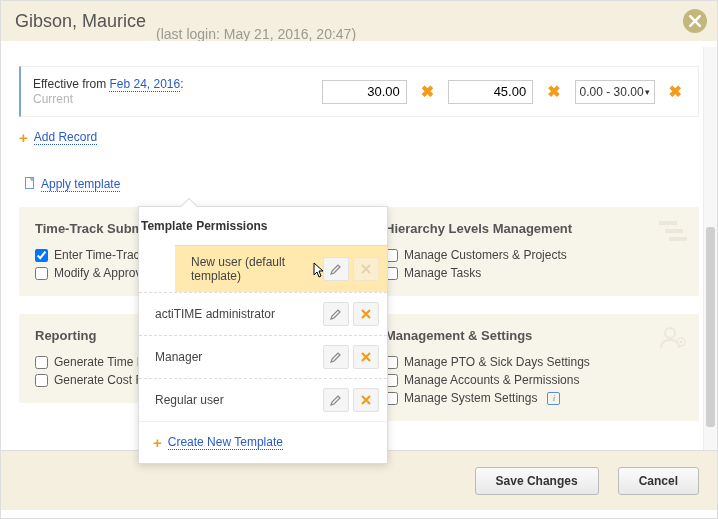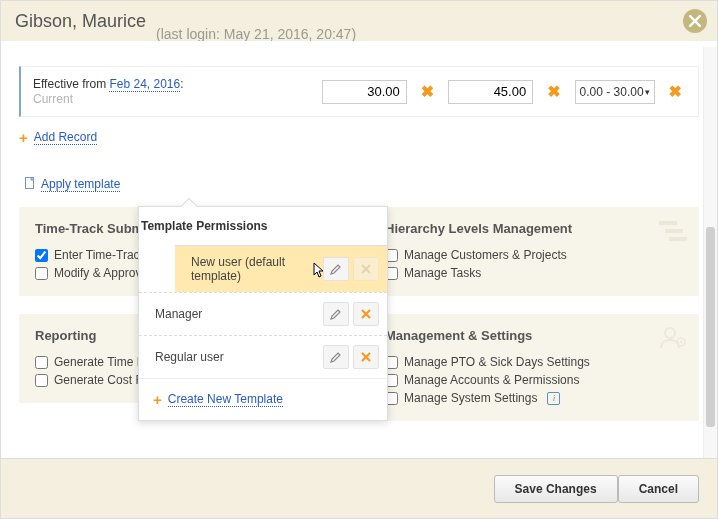--- a/index.html
+++ b/index.html
@@ -27,21 +27,21 @@
   .apply-link { font-weight:normal; font-size:12px; display:flex; align-items:center; gap:4px; margin-left:4px; }
   .perm-grid { display:flex; gap:20px; margin-top:14px; }
   .perm-col { flex:1; display:flex; flex-direction:column; gap:18px; }
   .perm-card { background:#f7f4ea; border-radius:2px; padding:14px 16px; position:relative; }
   .perm-card h3 { font-size:13px; font-weight:bold; color:#555; margin-bottom:10px; }
   .perm-row { display:flex; align-items:center; gap:6px; font-size:12px; color:#444; padding:2px 0; }
   .perm-row input[type=checkbox]{ width:13px; height:13px; }
   .card-icon { position:absolute; right:12px; top:12px; opacity:.5; }
   .card-icon svg { width:28px; height:24px; }
   .info-i { display:inline-flex; width:13px; height:13px; border:1px solid #5b8fd1; color:#5b8fd1; font-size:9px; align-items:center; justify-content:center; border-radius:2px; margin-left:4px; font-family:Georgia,serif; font-style:italic;}
-  .footer { position:absolute; left:0; right:0; bottom:0; height:60px; background:#f4efdf; border-top:1px solid #ddd; display:flex; align-items:center; justify-content:flex-end; gap:0; padding:0 18px; }
+  .footer { position:absolute; left:0; right:0; bottom:8px; height:60px; background:#f4efdf; border-top:1px solid #ddd; display:flex; align-items:center; justify-content:flex-end; gap:19px; padding:0 18px; }
   .btn { height:28px; padding:0 20px; border:1px solid #bbb; background:linear-gradient(#fbfbfb,#e8e8e8); border-radius:3px; font-size:12px; color:#333; cursor:pointer; font-weight:bold;}
   .popover { position:absolute; left:137px; top:205px; width:250px; background:#fff; border:1px solid #ddd; box-shadow:0 2px 8px rgba(0,0,0,.15); z-index:50; }
   .popover .arrow { position:absolute; top:-8px; left:42px; width:0; height:0; border-left:8px solid transparent; border-right:8px solid transparent; border-bottom:8px solid #fff; filter:drop-shadow(0 -1px 0 #ccc); }
   .popover h4 { font-size:12px; font-weight:bold; color:#333; padding:12px 2px; }
   .tpl-list { display:flex; flex-direction:column; }
   .tpl-item { display:flex; align-items:center; justify-content:space-between; padding:9px 8px 9px 16px; border-top:1px dashed #ddd; font-size:12px; color:#444; position:relative; }
   .tpl-item.first { border-top:1px solid #ddd;margin-left:36px; }
   .tpl-item.hovered { background:#ffe9ae; }
   .tpl-actions { display:flex; gap:4px; }
   .mini-btn { width:26px; height:24px; border:1px solid #e2e2e2; background:#f5f5f5; display:flex; align-items:center; justify-content:center; cursor:pointer; border-radius:2px; }
@@ -198,20 +198,35 @@
               </svg>
             </span>
           <span class="mini-btn disabled">
               <svg viewBox="0 0 12 12">
                 <path d="M2 2 L10 10 M10 2 L2 10" stroke="#bbb" stroke-width="2"></path>
               </svg>
             </span>
         </span>
       </div>
       <div class="tpl-item">
+        <span>actiTIME administrator</span>
+        <span class="tpl-actions">
+          <span class="mini-btn">
+              <svg viewBox="0 0 12 12">
+                <path d="M1 11 L2 8 L8 2 L10 4 L4 10 Z" fill="none" stroke="#888" stroke-width="1.2"></path>
+              </svg>
+            </span>
+          <span class="mini-btn">
+              <svg viewBox="0 0 12 12">
+                <path d="M2 2 L10 10 M10 2 L2 10" stroke="#f29b1c" stroke-width="2.2"></path>
+              </svg>
+            </span>
+        </span>
+      </div>
+      <div class="tpl-item">
         <span>Manager</span>
         <span class="tpl-actions">
           <span class="mini-btn">
               <svg viewBox="0 0 12 12">
                 <path d="M1 11 L2 8 L8 2 L10 4 L4 10 Z" fill="none" stroke="#888" stroke-width="1.2"></path>
               </svg>
             </span>
           <span class="mini-btn">
               <svg viewBox="0 0 12 12">
                 <path d="M2 2 L10 10 M10 2 L2 10" stroke="#f29b1c" stroke-width="2.2"></path>

